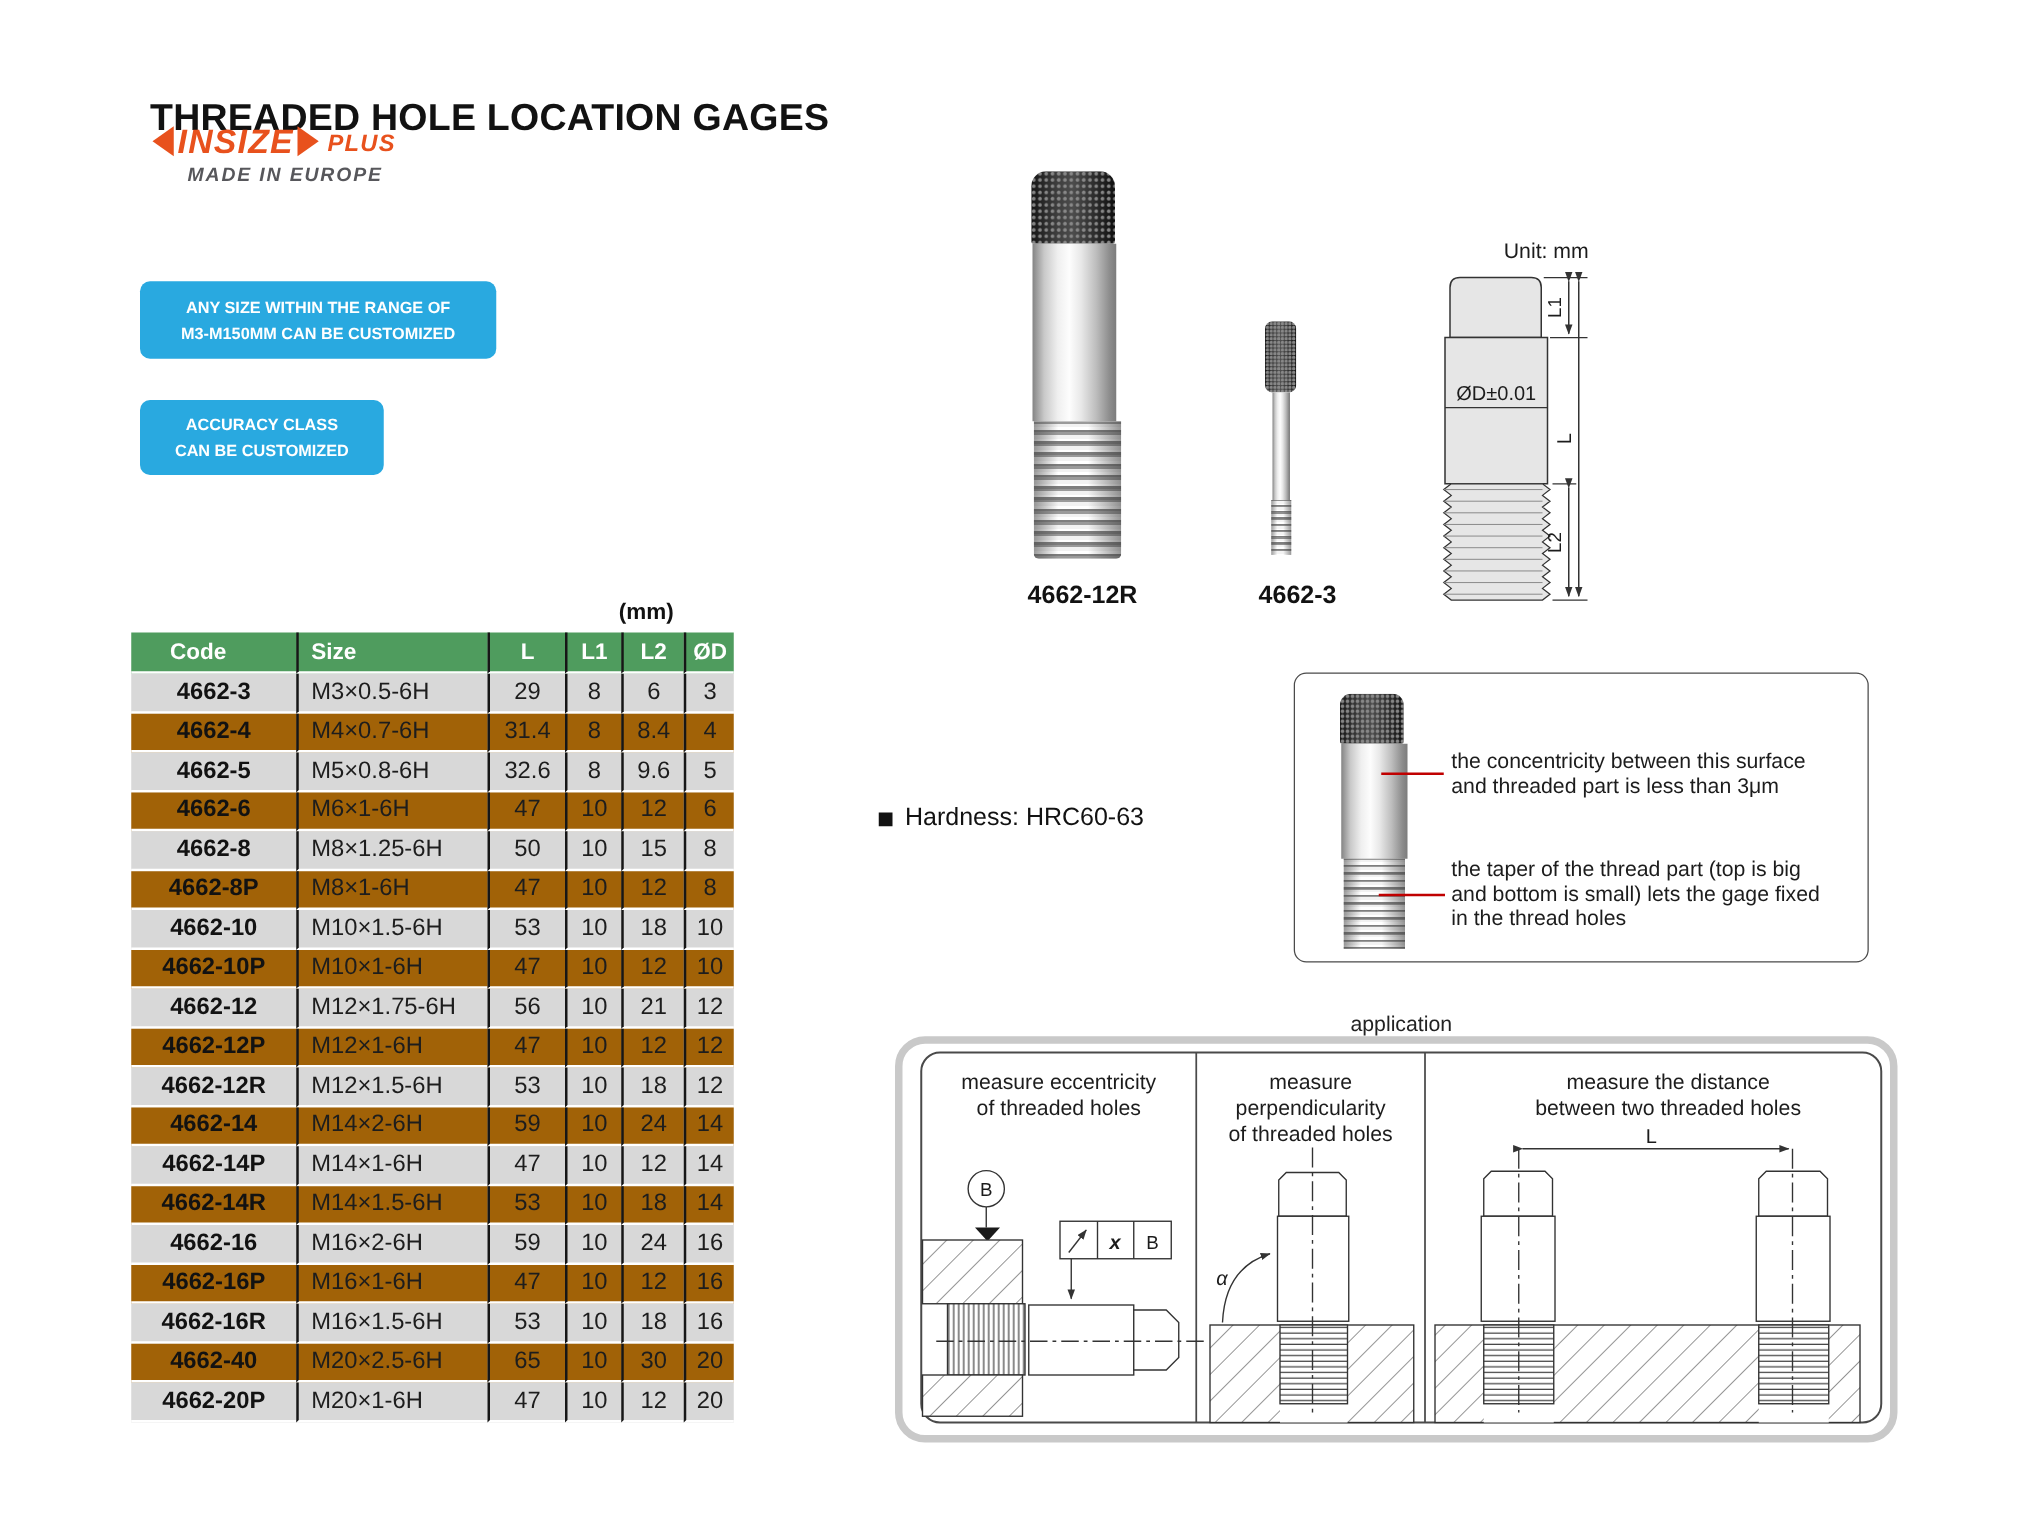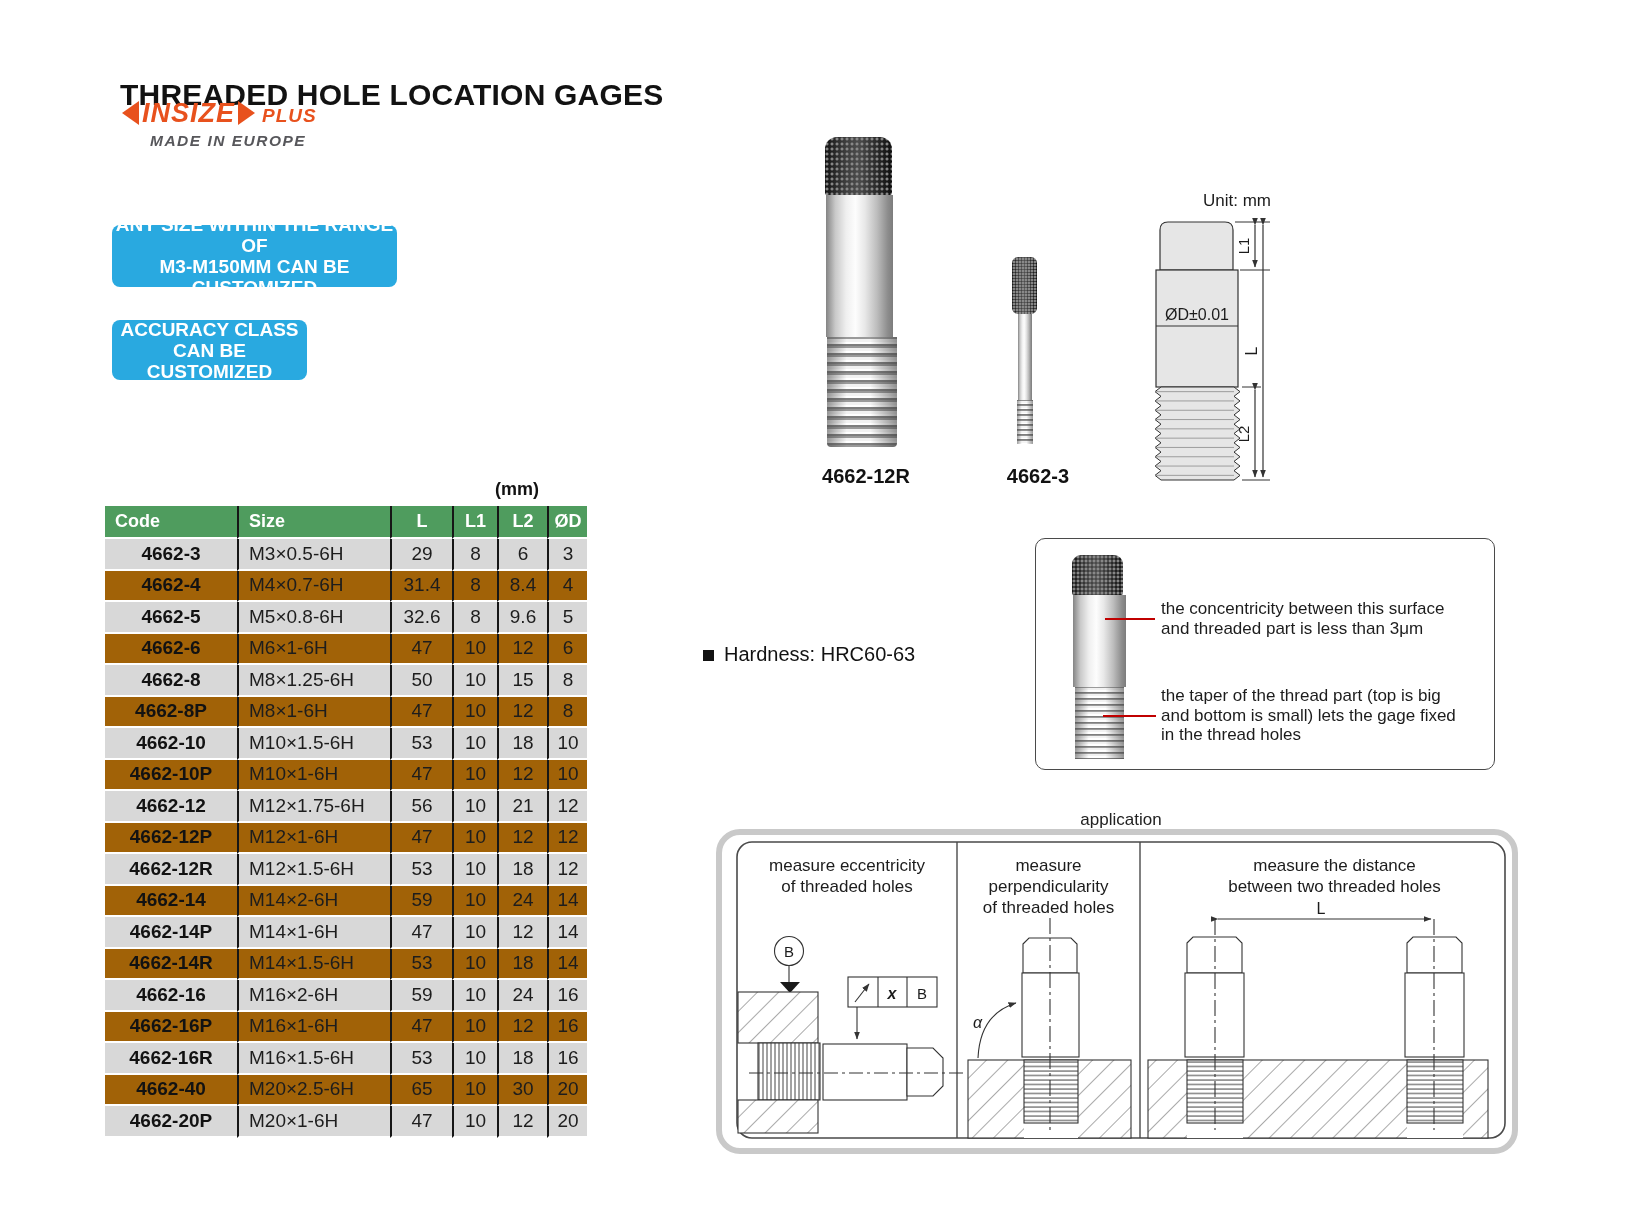--- a/index.html
+++ b/index.html
@@ -11,21 +11,21 @@
   #page-title{left:120px;top:58px;font-size:30px;font-weight:bold;color:#121212;letter-spacing:.2px;}
   #logo{left:122px;top:97px;display:flex;align-items:center;height:32px;}
   .arrow{width:0;height:0;border-top:12px solid transparent;border-bottom:12px solid transparent;}
   .arrow.left{border-right:17px solid #e8511d;margin-right:3px;}
   .arrow.right{border-left:17px solid #e8511d;margin-left:3px;}
   #logo .brand{font-size:27px;font-weight:900;font-style:italic;color:#e8511d;letter-spacing:1px;}
   #logo .plus{font-size:19px;font-weight:900;font-style:italic;color:#e8511d;margin-left:7px;margin-top:6px;letter-spacing:1px;}
   #made-in{left:128px;top:132px;font-size:15.5px;font-weight:900;font-style:italic;color:#57575b;letter-spacing:1.5px;margin-left:22px;}
 
   
-  .banner{background:#29a9e0;color:#fff;font-weight:bold;font-size:19px;line-height:21px;
+  .banner{background:#29a9e0;color:#fff;font-weight:bold;font-size:13px;line-height:21px;
           border-radius:8px;display:flex;flex-direction:column;justify-content:center;
           text-align:center;}
   #banner-size{left:112px;top:225px;width:285px;height:62px;}
   #banner-accuracy{left:112px;top:320px;width:195px;height:60px;}
 
   
   .knurl{background-image:radial-gradient(circle at 2px 2px, rgba(140,140,140,.95) 1px, transparent 1.9px),
          linear-gradient(90deg,#151515,#3d3d3d 30%,#4c4c4c 50%,#2d2d2d 75%,#0f0f0f);
          background-size:5px 5px,100% 100%;}
   .metal{background:linear-gradient(90deg,#848484 0%,#c9c9c9 14%,#efefef 30%,#fdfdfd 44%,#e8e8e8 58%,#bdbdbd 76%,#8d8d8d 92%,#7c7c7c 100%);}
@@ -45,21 +45,21 @@
   .leader{height:2px;background:#c00000;}
 
   
   #mm-note{left:495px;top:479px;width:100px;text-align:left;font-size:18px;font-weight:bold;color:#121212;}
   #spec-table{left:105px;top:506px;border-collapse:separate;border-spacing:0;table-layout:fixed;width:482px;}
   #spec-table th{background:#4f9c5e;color:#fff;font-size:18px;font-weight:bold;height:31px;
                  border-bottom:2px solid #fff;}
   #spec-table td{font-size:19px;height:29.5px;border-bottom:2px solid #fff;color:#1d1d1d;}
   #spec-table th,#spec-table td{padding:0;}
   #spec-table th+th,#spec-table td+td{border-left:2px solid #161616;}
-  #spec-table th:nth-child(1){text-align:left;padding-left:10px;}
+  #spec-table th:nth-child(1){text-align:left;padding-left:31px;}
   #spec-table th:nth-child(2){text-align:left;padding-left:10px;}
   #spec-table th:nth-child(n+3){text-align:center;}
   #spec-table td{text-align:center;}
   #spec-table td.size{text-align:left;padding-left:10px;}
   #spec-table td.code{font-weight:bold;color:#121212;}
   #spec-table tr.odd td{background:#d8d8d8;}
   #spec-table tr.even td{background:#a16207;}
 
   
   #app-label{left:1021px;top:810px;width:200px;text-align:center;font-size:17px;color:#222;}

